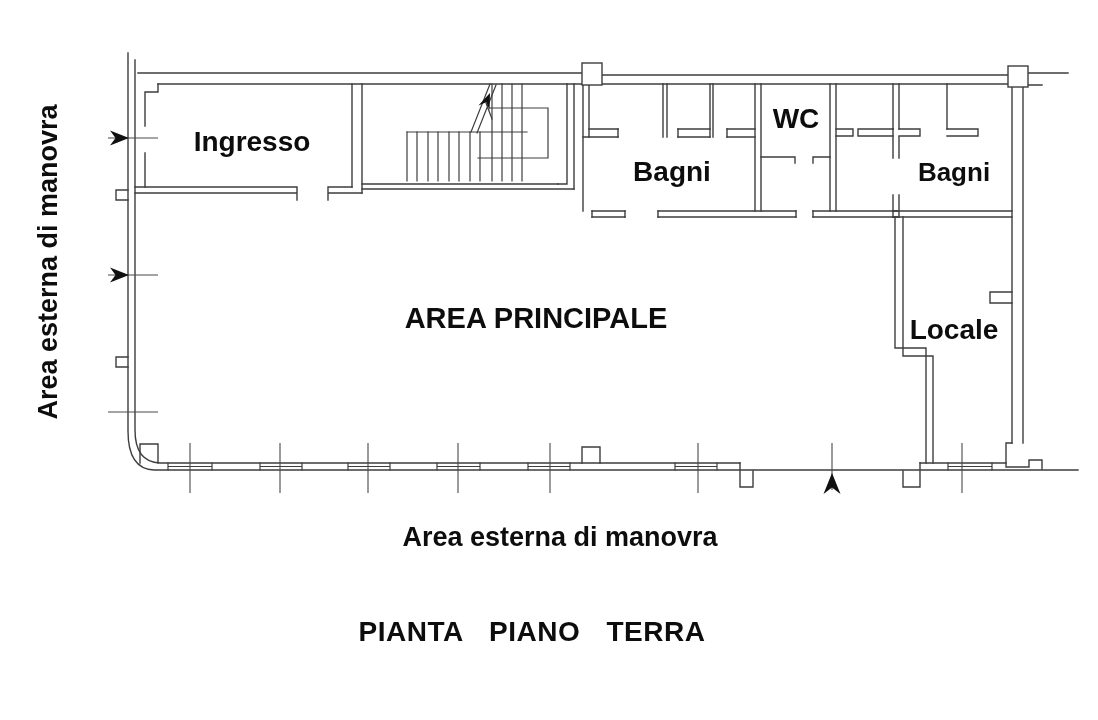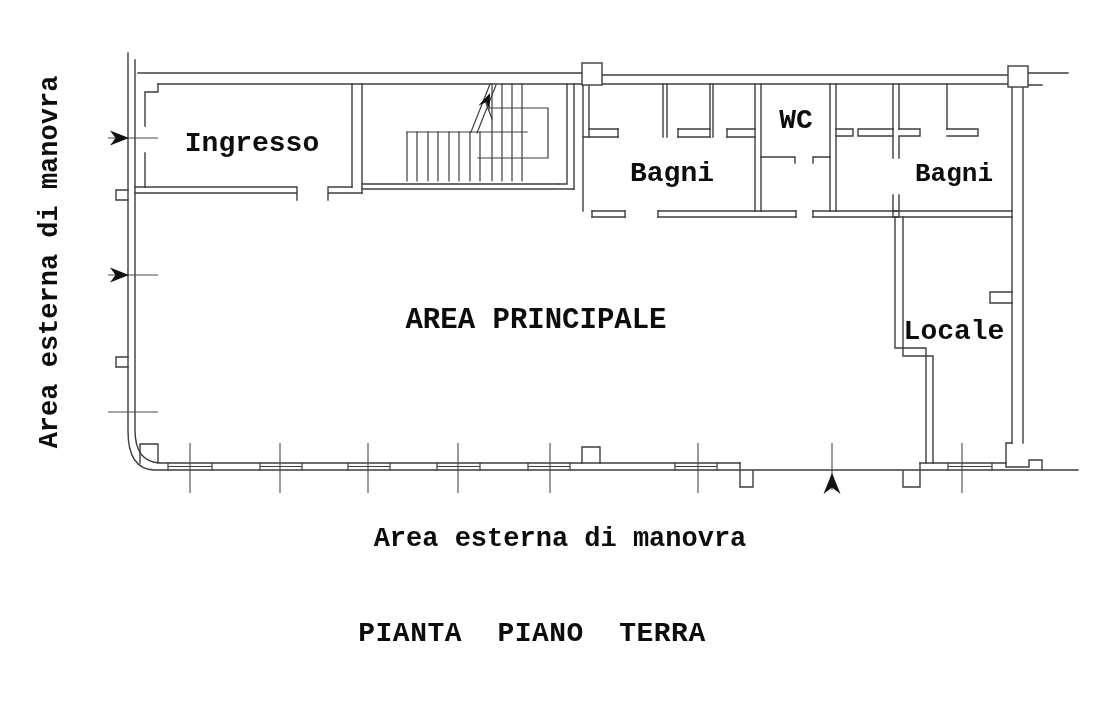--- a/index.html
+++ b/index.html
@@ -1,20 +1,20 @@
 <!DOCTYPE html>
 <html style="--bg: #ffffff; --wall: #3e3e3e; --tick: #4a4a4a; --text: #0d0d0d; --arrow: #101010;"><head>
 <meta charset="utf-8">
 <style>
   :root{
     --bg:#ffffff; --wall:#3e3e3e; --tick:#4a4a4a; --text:#0d0d0d; --arrow:#101010;
   }
   html,body{margin:0;padding:0;background:#fff;}
   .canvas{position:relative;width:1092px;height:720px;background:var(--bg);overflow:hidden;
-          font-family:Liberation Mono, monospace;}
+          font-family:Liberation Sans, sans-serif;}
   svg{position:absolute;left:0;top:0;}
   .w{stroke:var(--wall);stroke-width:1.4;fill:none;stroke-linecap:square;}
   .w2{stroke:var(--wall);stroke-width:1.2;fill:none;stroke-linecap:square;}
   .tick{stroke:var(--tick);stroke-width:1.1;fill:none;}
   .pillar{fill:#fff;stroke:var(--wall);stroke-width:1.4;}
   .dart{fill:var(--arrow);stroke:none;}
   .lbl{font-weight:bold;fill:var(--text);text-anchor:middle;}
   .f28{font-size:28px;} .f27{font-size:27px;} .f26{font-size:26px;} .f29{font-size:29px;}
   .title{font-size:28px;word-spacing:18px;letter-spacing:.5px;}
 </style>

